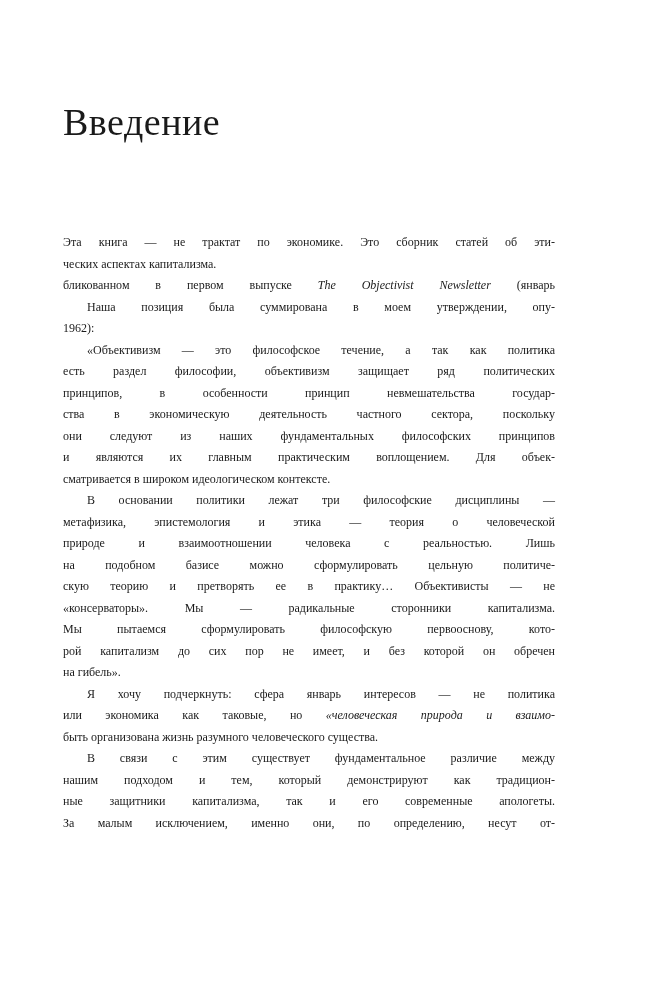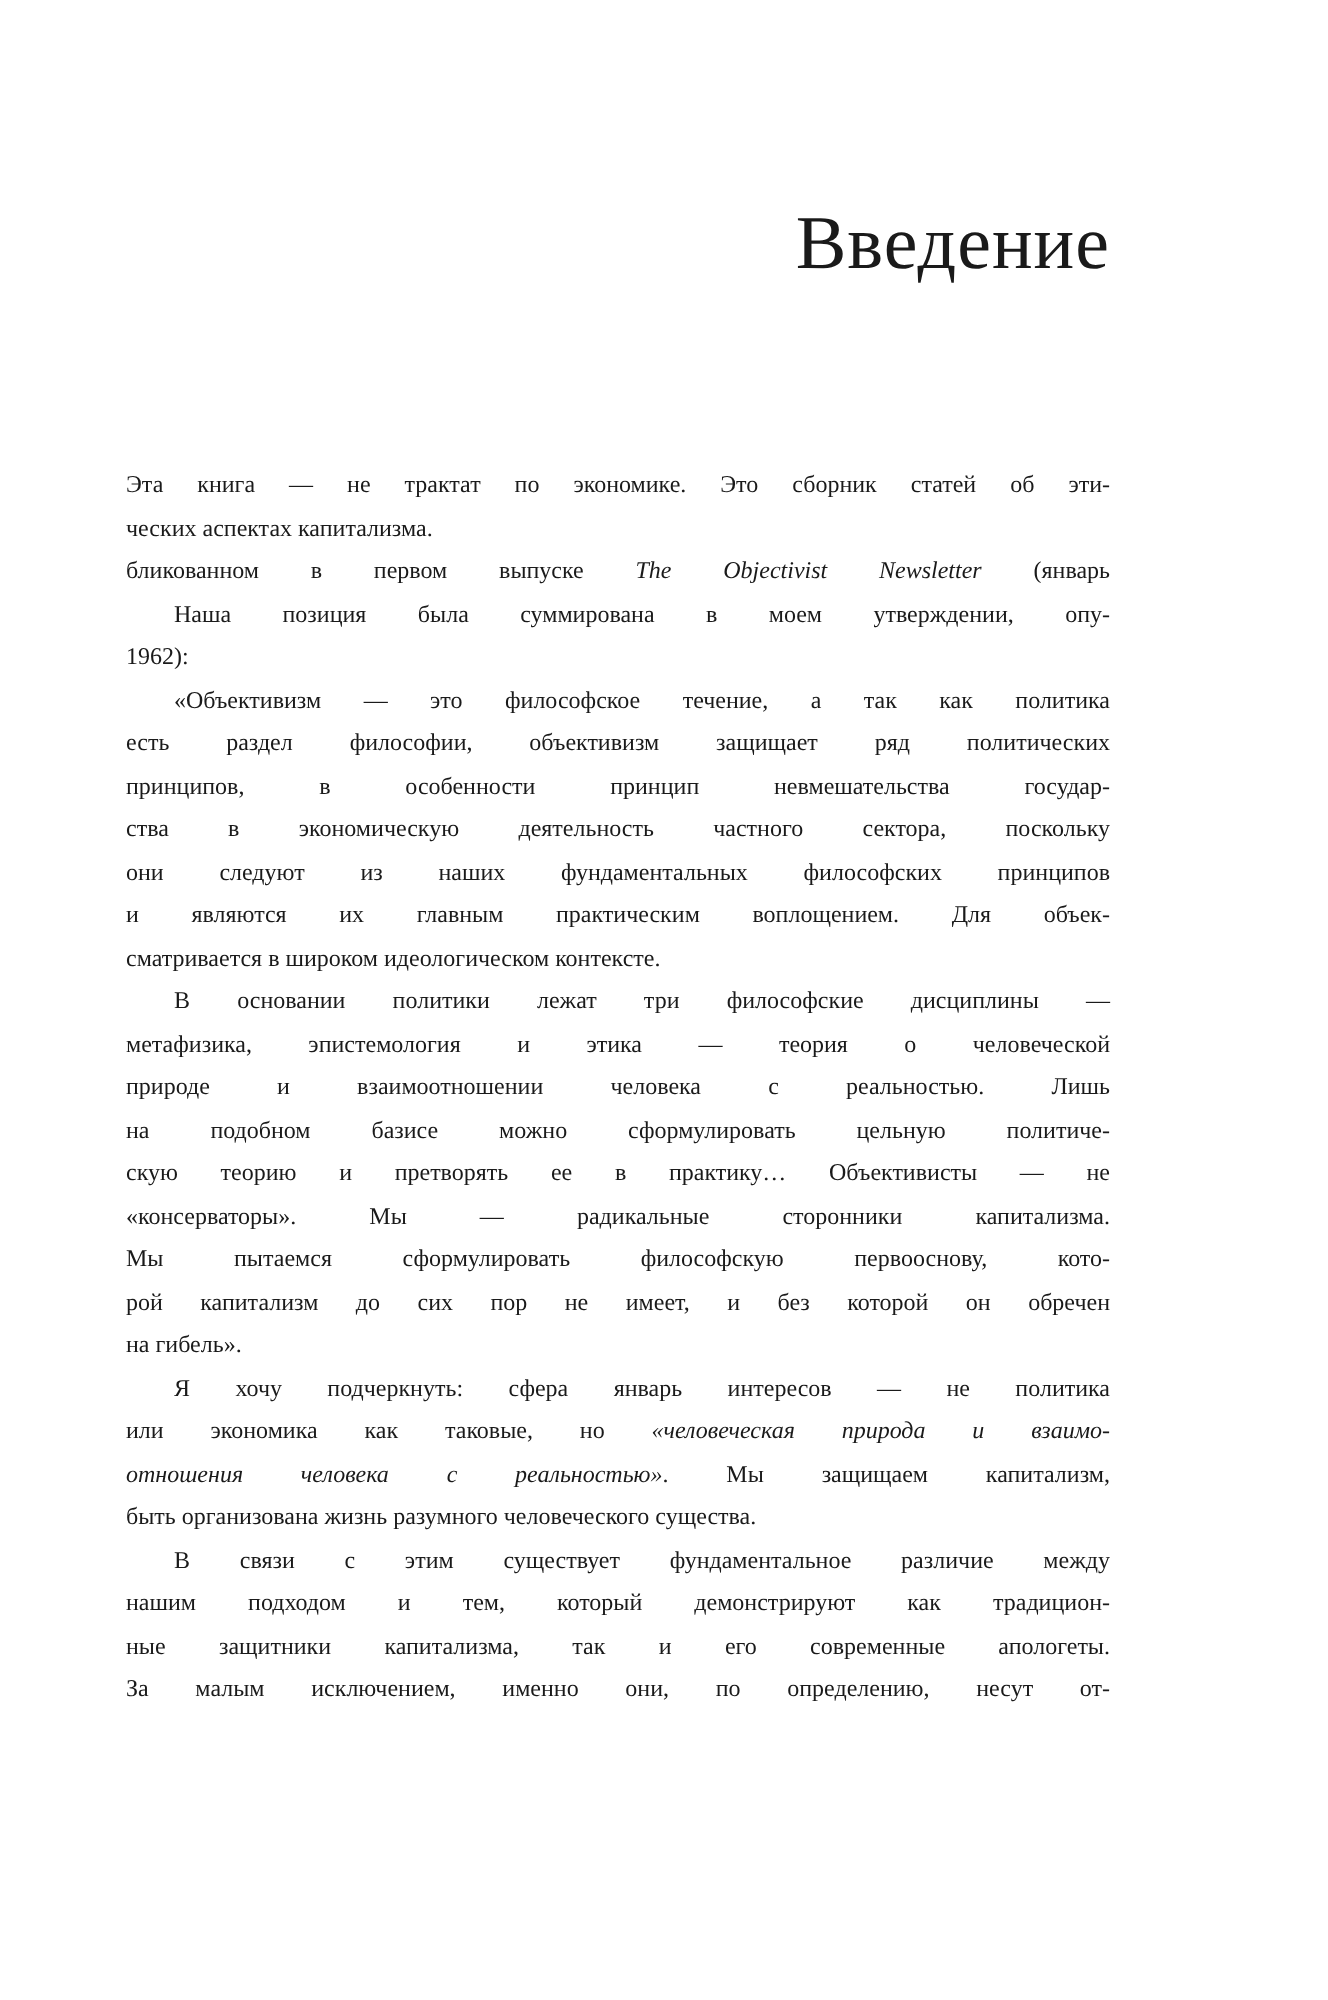--- a/index.html
+++ b/index.html
@@ -15,21 +15,21 @@
     font-family: "Liberation Serif", "DejaVu Serif", serif;
     color: #1a1a1a;
     overflow: hidden;
   }
   .chapter-title {
     position: absolute;
     top: 102px;
     left: 63px;
     width: 492px;
     margin: 0;
-    text-align: right;
+    text-align: left;
     font-size: 38px;
     font-weight: 400;
     line-height: 1.1;
     letter-spacing: 0.5px;
   }
   .text-block {
     position: absolute;
     top: 232px;
     left: 63px;
     width: 492px;
@@ -86,21 +86,20 @@
         <div class="line"><span>на подобном базисе можно сформулировать цельную политиче-</span></div>
         <div class="line"><span>скую теорию и претворять ее в практику… Объективисты — не</span></div>
         <div class="line"><span>«консерваторы». Мы — радикальные сторонники капитализма.</span></div>
         <div class="line"><span>Мы пытаемся сформулировать философскую первооснову, кото-</span></div>
         <div class="line"><span>рой капитализм до сих пор не имеет, и без которой он обречен</span></div>
         <div class="line last"><span>на гибель».</span></div>
       </div>
       <div class="paragraph">
         <div class="line indent"><span>Я хочу подчеркнуть: сфера январь интересов — не политика</span></div>
         <div class="line"><span>или экономика как таковые, но </span><em>«человеческая природа и взаимо-</em></div>
-        <div class="line"><em>отношения человека с реальностью»</em><span>. Мы защищаем капитализм,</span></div>
         <div class="line last"><span>быть организована жизнь разумного человеческого существа.</span></div>
       </div>
       <div class="paragraph">
         <div class="line indent"><span>В связи с этим существует фундаментальное различие между</span></div>
         <div class="line"><span>нашим подходом и тем, который демонстрируют как традицион-</span></div>
         <div class="line"><span>ные защитники капитализма, так и его современные апологеты.</span></div>
         <div class="line"><span>За малым исключением, именно они, по определению, несут от-</span></div>
       </div>
     </div>
 </div>

